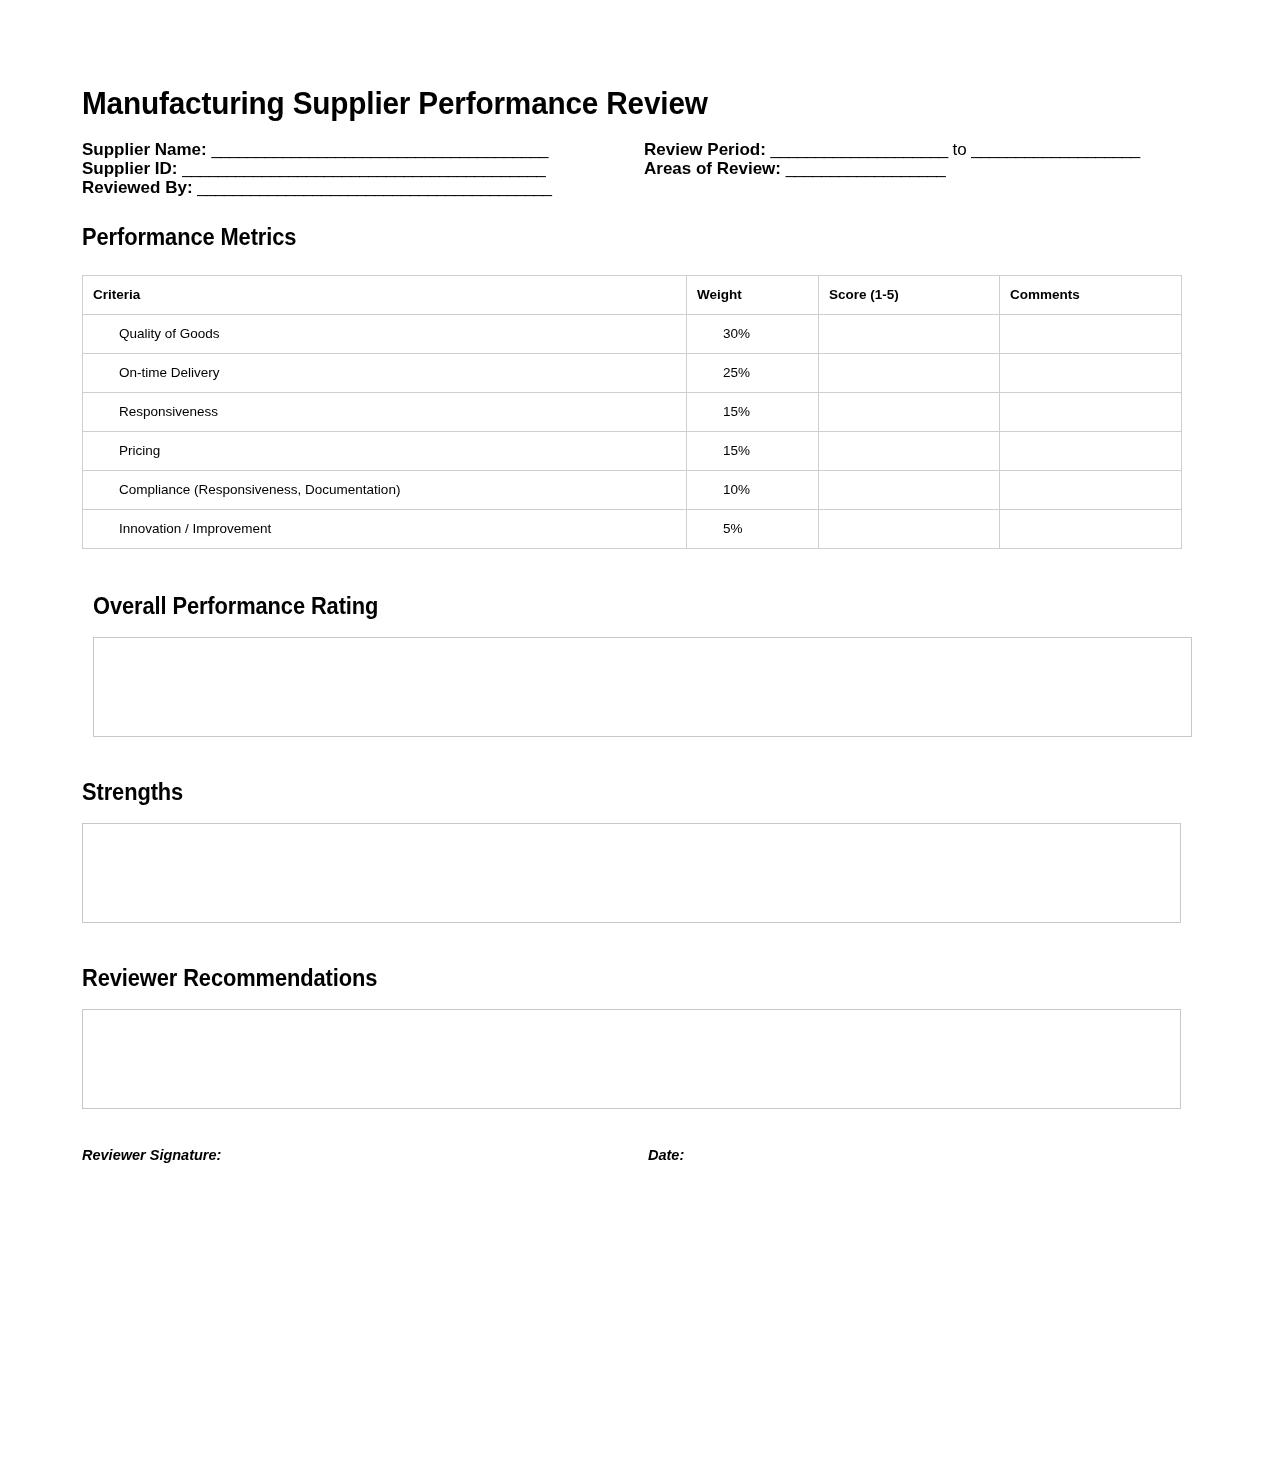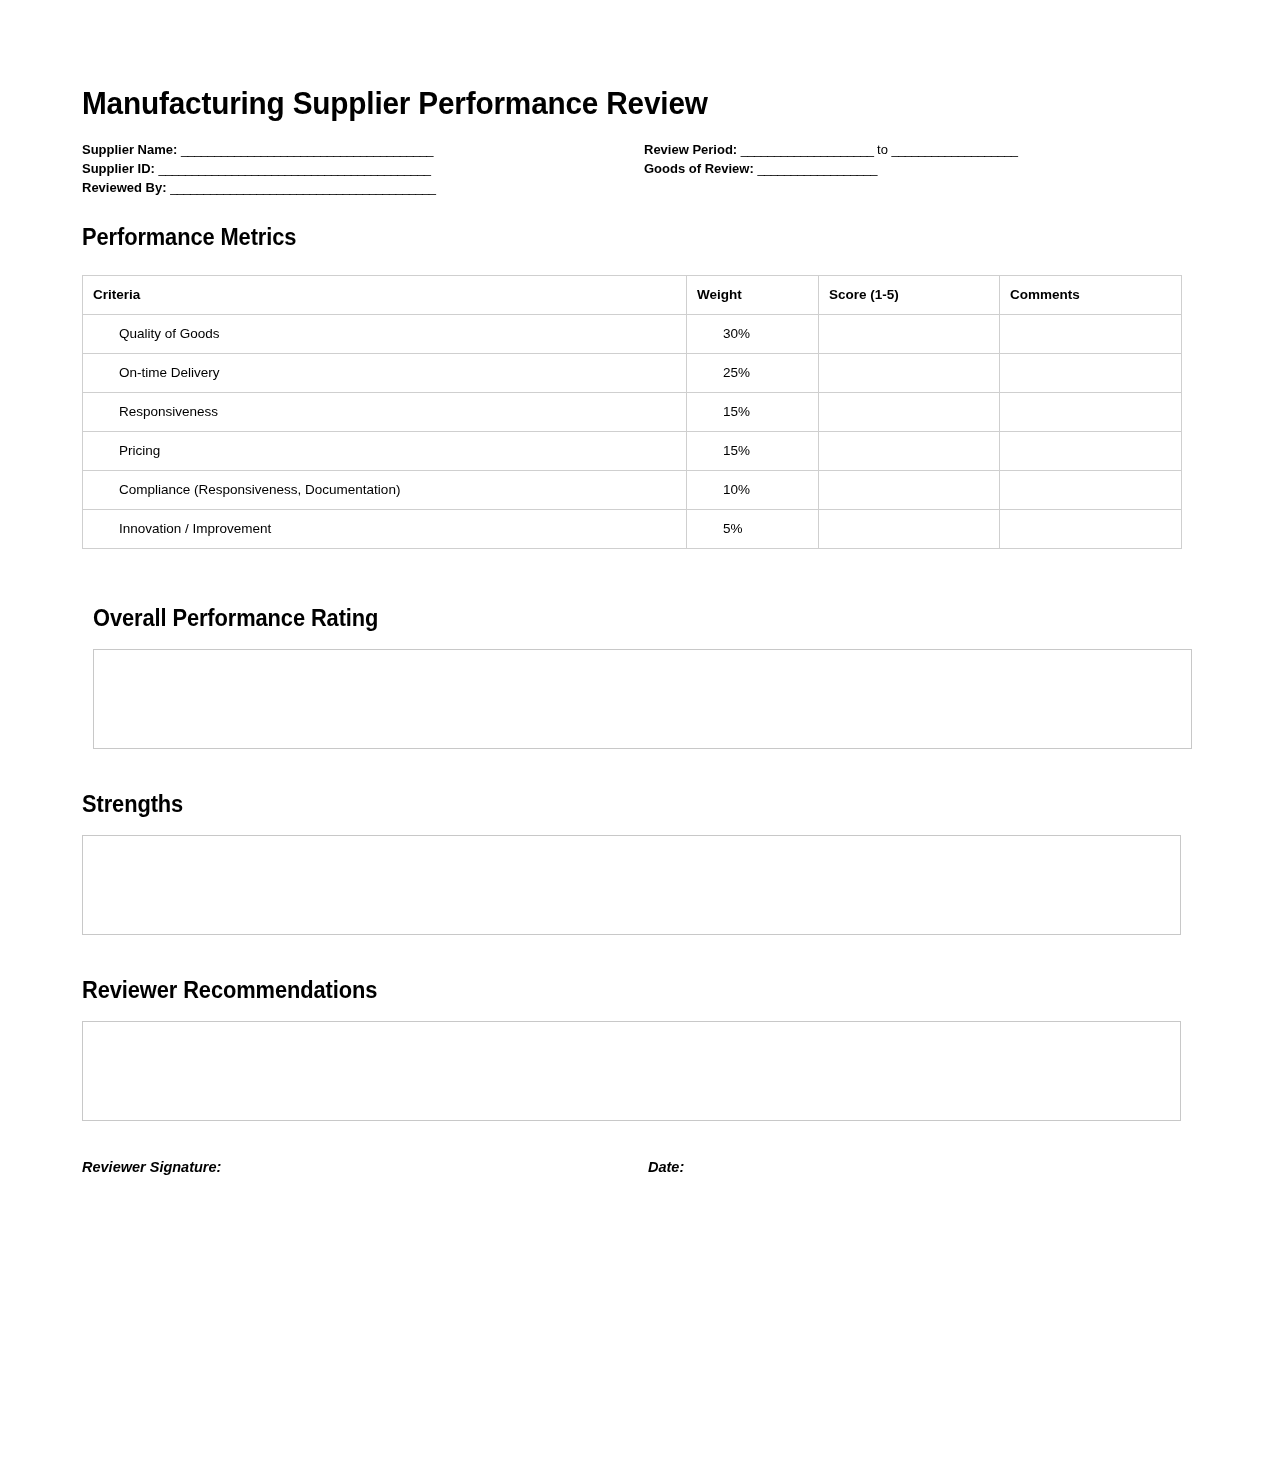--- a/index.html
+++ b/index.html
@@ -37,21 +37,21 @@
   }
 
   
   .meta {
     position: relative;
     height: 62px;
   }
   .meta-col {
     position: absolute;
     top: 0;
-    font-size: 13px;
+    font-size: 17px;
     line-height: 19px;
   }
   .meta-col.left  { left: 0; }
   .meta-col.right { left: 562px; }
 
   .meta-row {
     white-space: nowrap;
     height: 19px;
   }
   .meta-label {
@@ -108,21 +108,21 @@
   .textbox {
     box-sizing: border-box;
     width: 1099px;
     height: 100px;
     border: 1px solid #c8c8c8;
     background: #ffffff;
     margin-top: 17px;
   }
 
   .block { margin-top: 42px; }
-  .block-first { margin-top: 56px; padding-left: 11px; }
+  .block-first { margin-top: 44px; padding-left: 11px; }
 
   
   .sign-row {
     position: relative;
     margin-top: 38px;
     height: 24px;
     font-size: 14.5px;
     font-weight: bold;
     overflow: hidden;
   }
@@ -159,21 +159,21 @@
     </div>
 
     <div class="meta-col right">
 
       <div class="meta-row">
         <span class="meta-label">Review Period:</span>
         <span class="meta-rule">____________________</span><span class="meta-joiner"> to </span><span class="meta-rule">___________________</span>
       </div>
 
       <div class="meta-row">
-        <span class="meta-label">Goods of Review:</span>
+        <span class="meta-label">Areas of Review:</span>
         <span class="meta-rule">__________________</span>
       </div>
 
     </div>
 
   </div>
 
   <div class="metrics-wrap">
 
     <h2 class="section-heading">Performance Metrics</h2>

